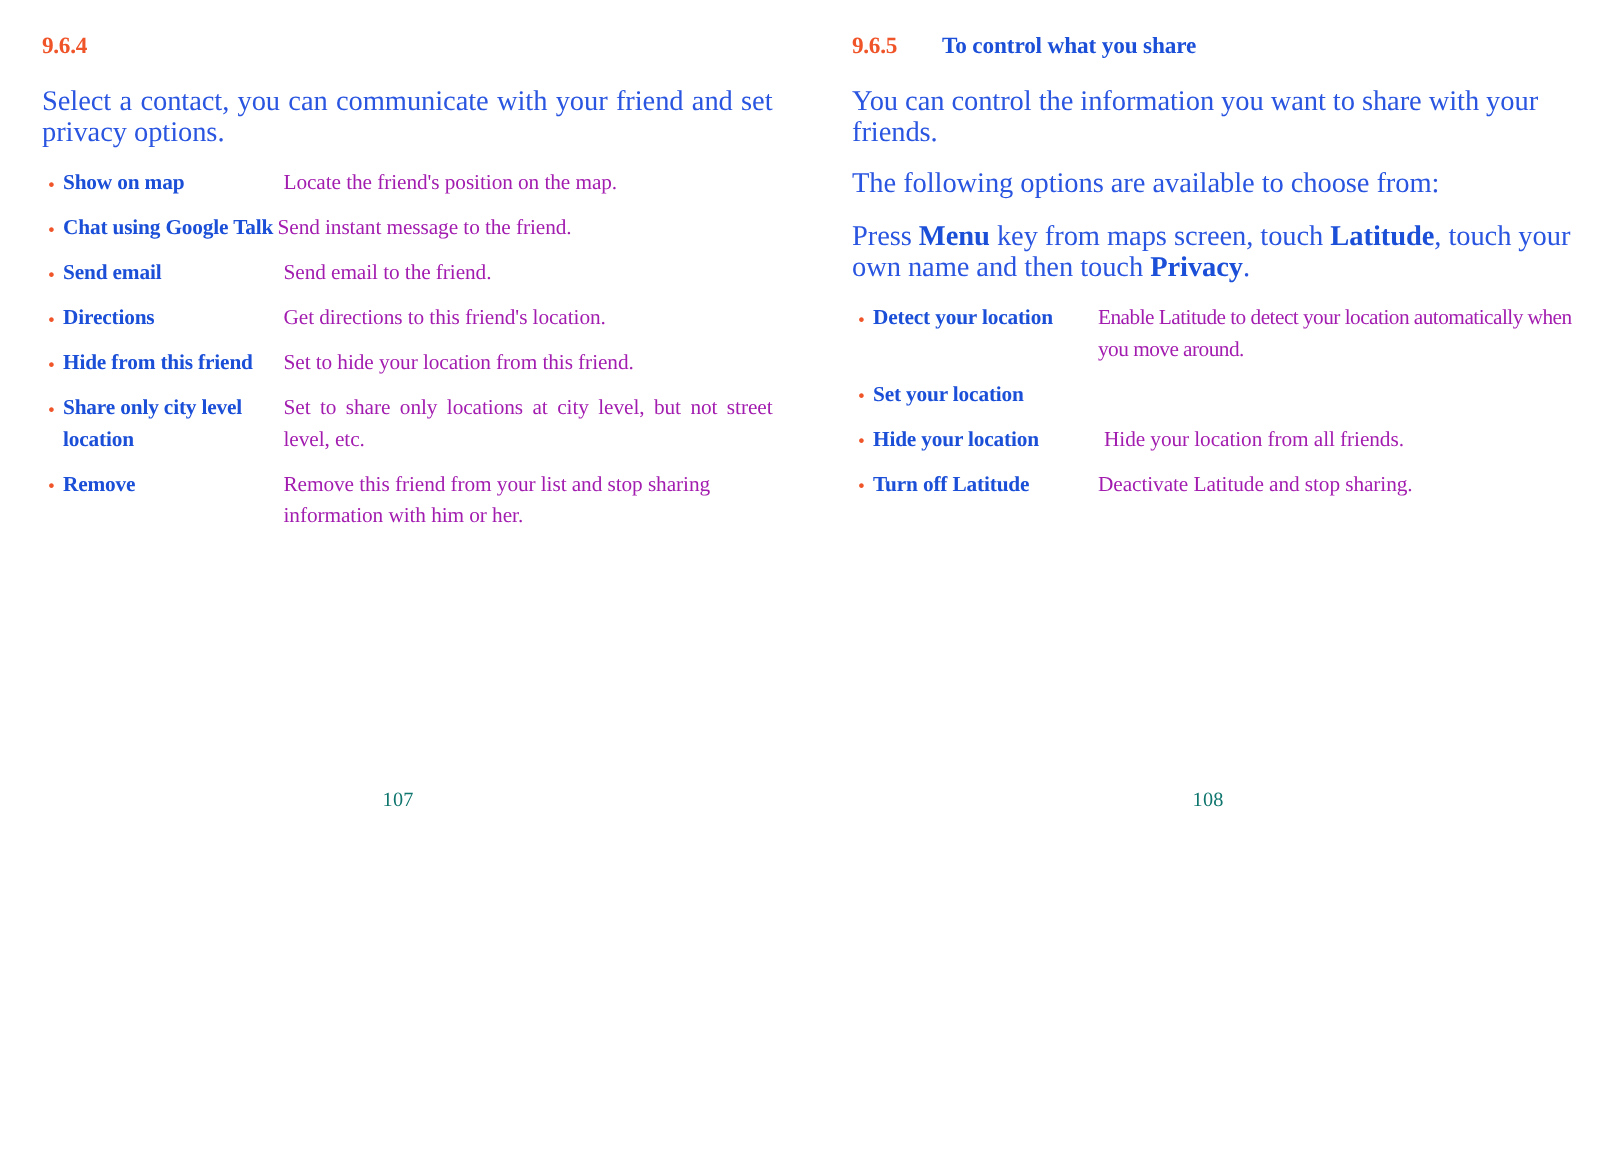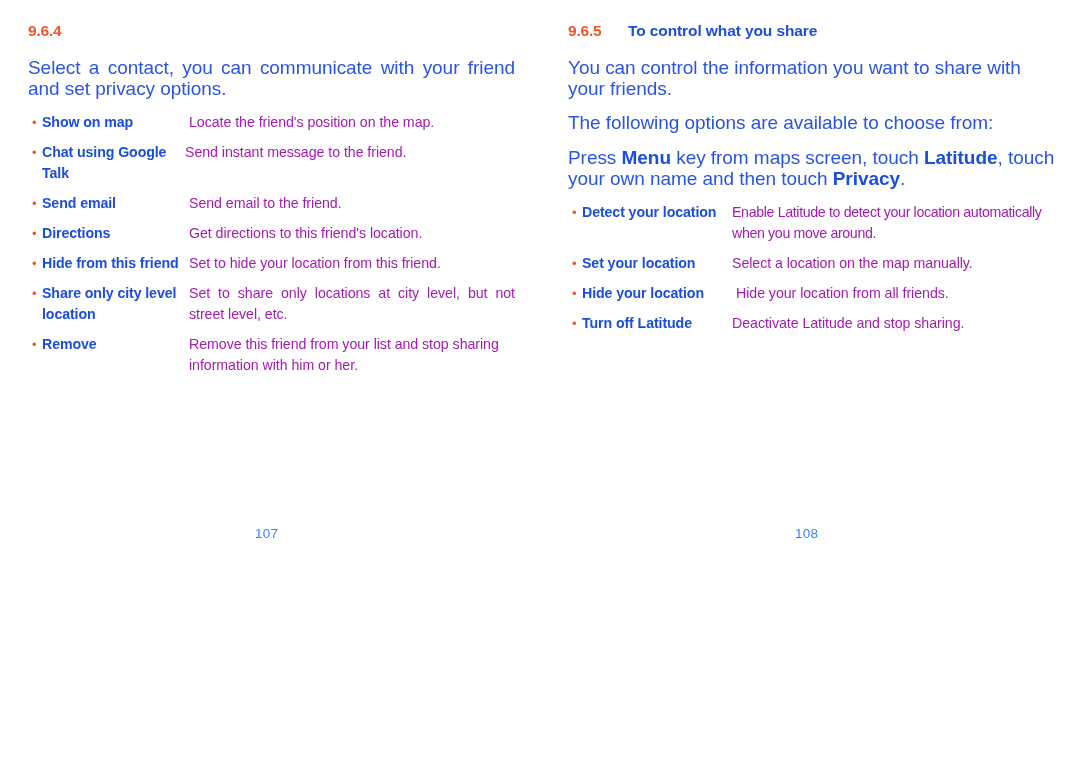--- a/index.html
+++ b/index.html
@@ -17,20 +17,21 @@
   .spread {
     position: absolute;
     inset: 0;
     display: flex;
   }
   .page {
     position: relative;
     width: 540px;
     height: 573px;
     box-sizing: border-box;
+    font-family: Liberation Serif, serif;
   }
   .page-inner {
     position: absolute;
     left: 28px;
     top: 22px;
     width: 487px;
   }
   .page.right .page-inner {
     left: 28px;
   }
@@ -114,21 +115,21 @@
   
   .defrow.wideterm .term { flex: 0 0 auto; width: auto; padding-right: 8px; }
 
   .desc.justify { text-align: justify; }
   .desc.tight { letter-spacing: -0.35px; }
 
   
   .folio {
     position: absolute;
     bottom: 32px;
-    color: #3b82f6;
+    color: #0f766e;
     font-size: 13.5px;
     letter-spacing: 0.2px;
   }
   .page.left .folio { left: 255px; }
   .page.right .folio { left: 255px; }
 </style>
 </head>
 <body>
 
 <div class="spread">
@@ -210,21 +211,20 @@
 
         <div class="defrow">
           <span class="bullet">•</span>
           <span class="term">Detect your location</span>
           <span class="desc tight">Enable Latitude to detect your location automatically when you move around.</span>
         </div>
 
         <div class="defrow">
           <span class="bullet">•</span>
           <span class="term">Set your location</span>
-          <span class="desc">Select a location on the map manually.</span>
         </div>
 
         <div class="defrow wideterm">
           <span class="bullet">•</span>
           <span class="term" style="width:152px;flex:0 0 152px;padding-right:2px">Hide your location</span>
           <span class="desc">Hide your location from all friends.</span>
         </div>
 
         <div class="defrow">
           <span class="bullet">•</span>

